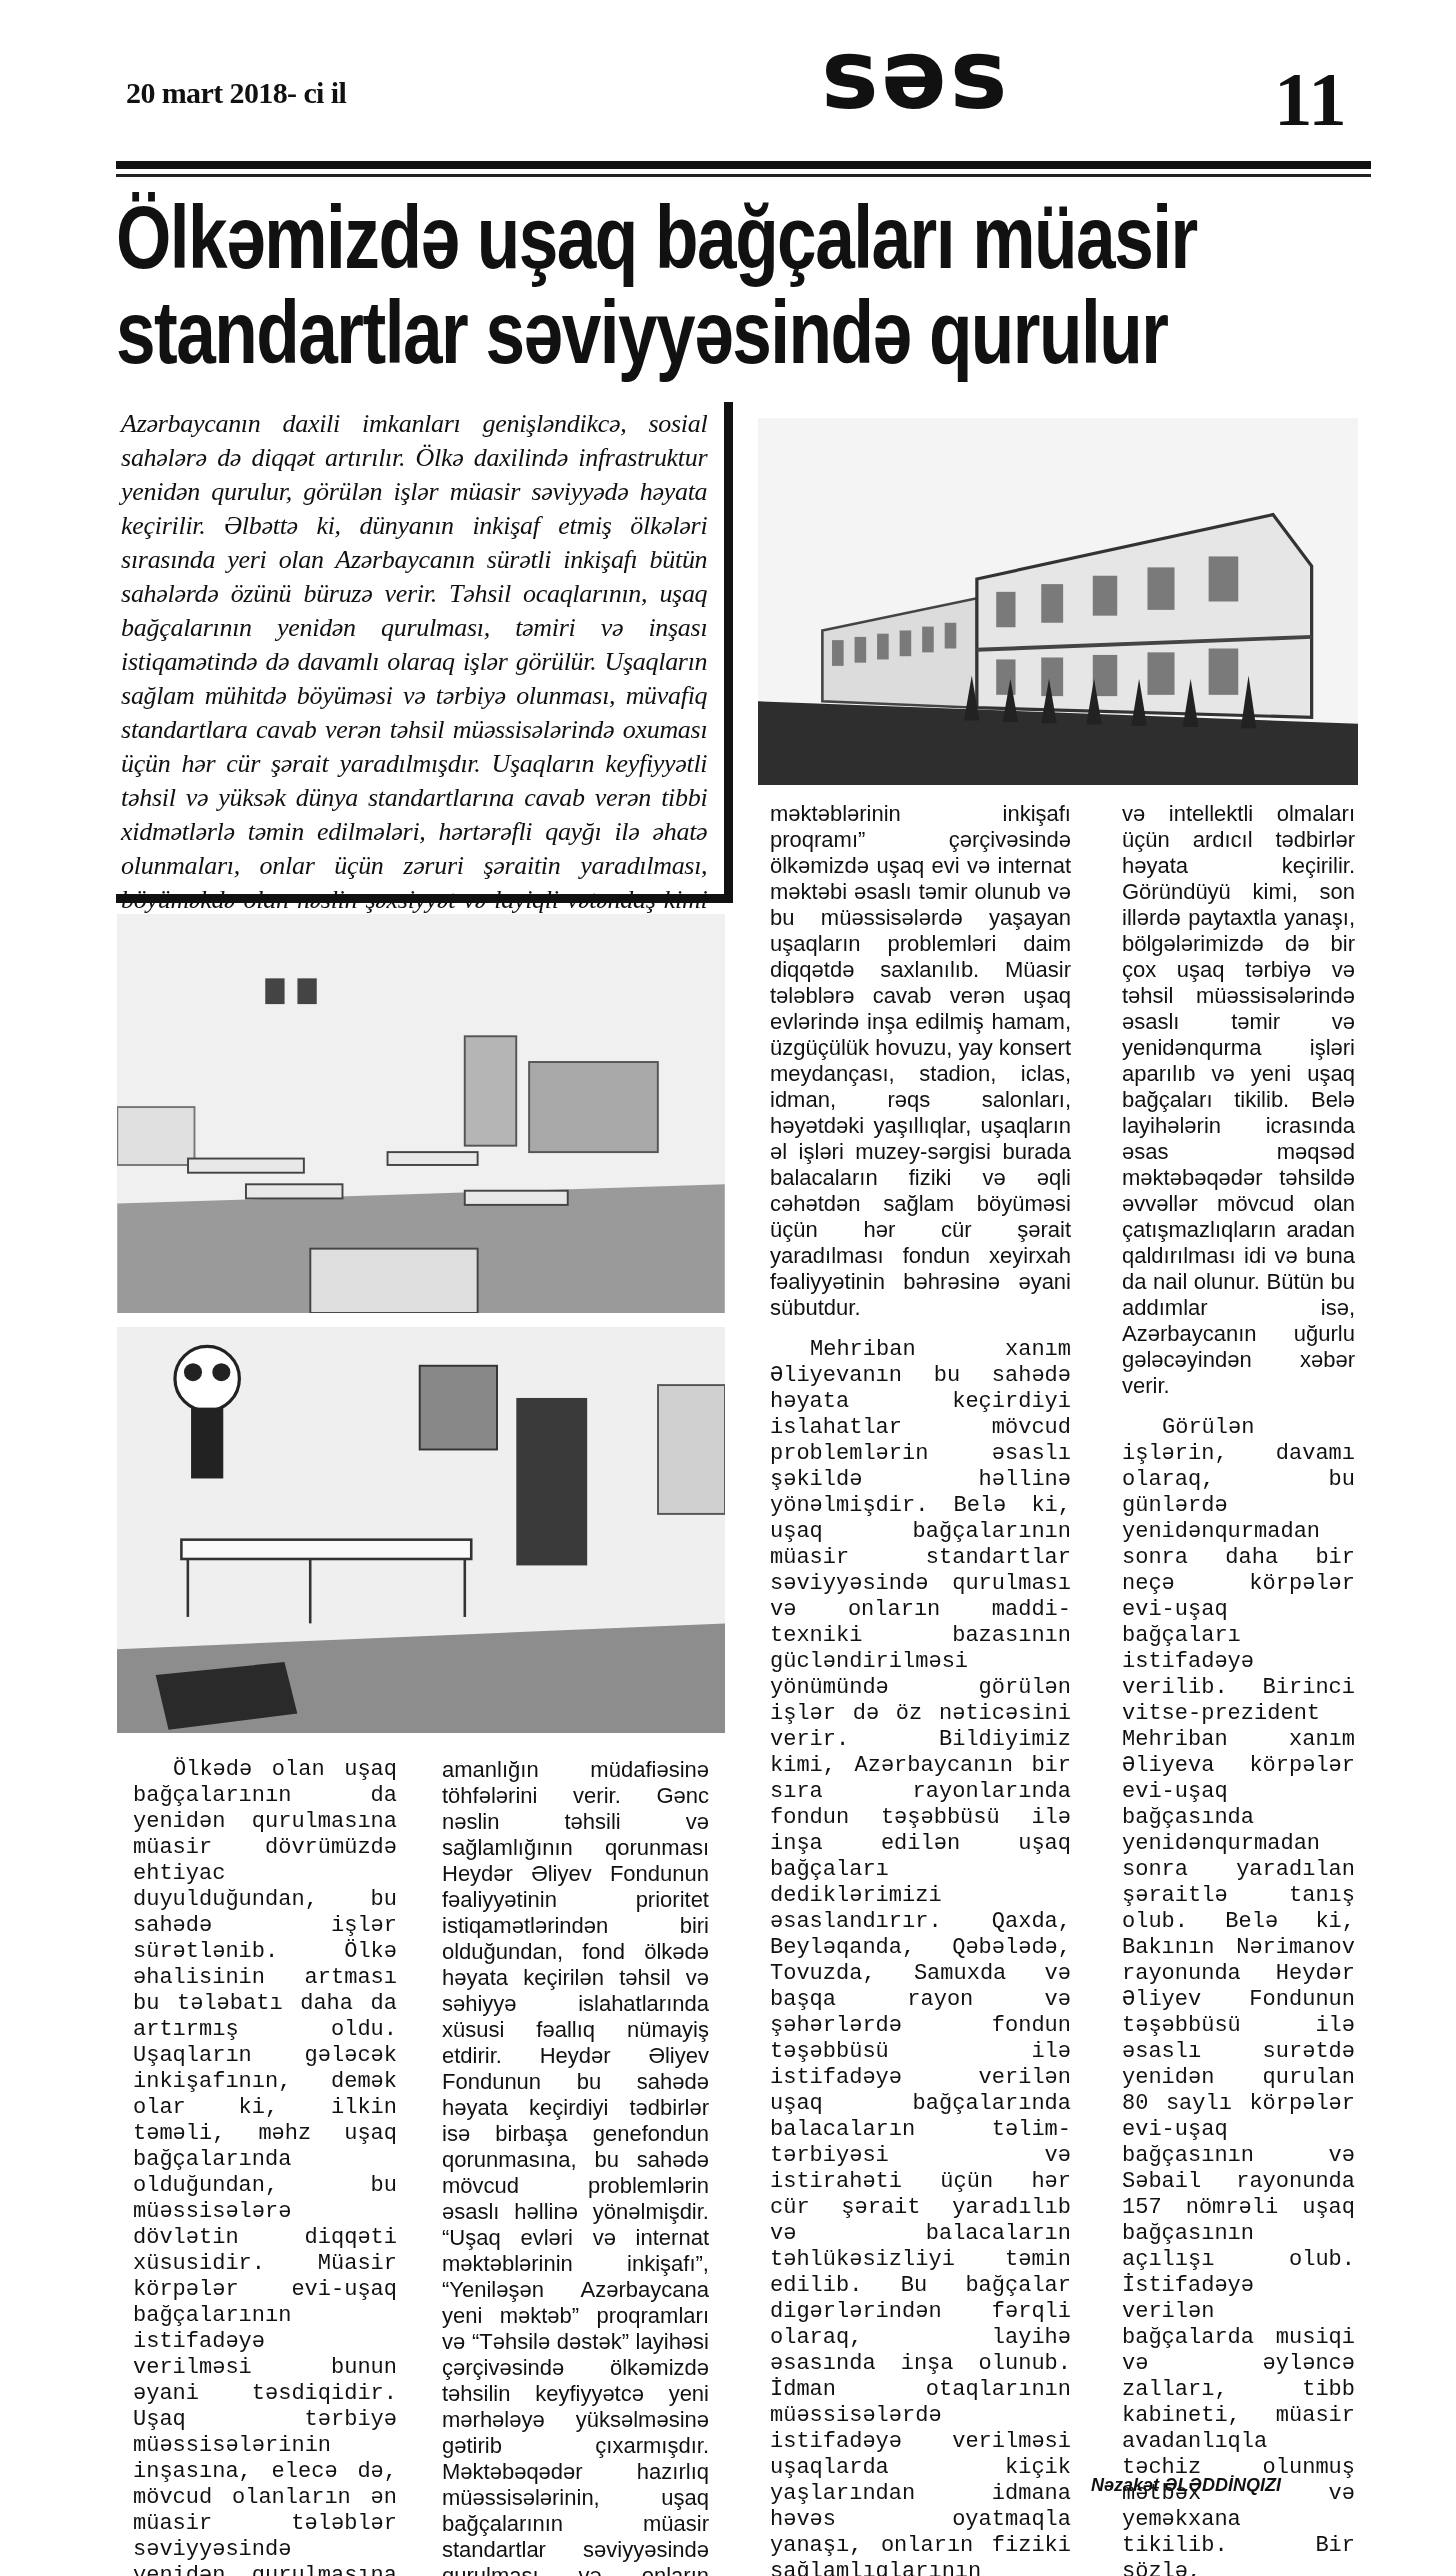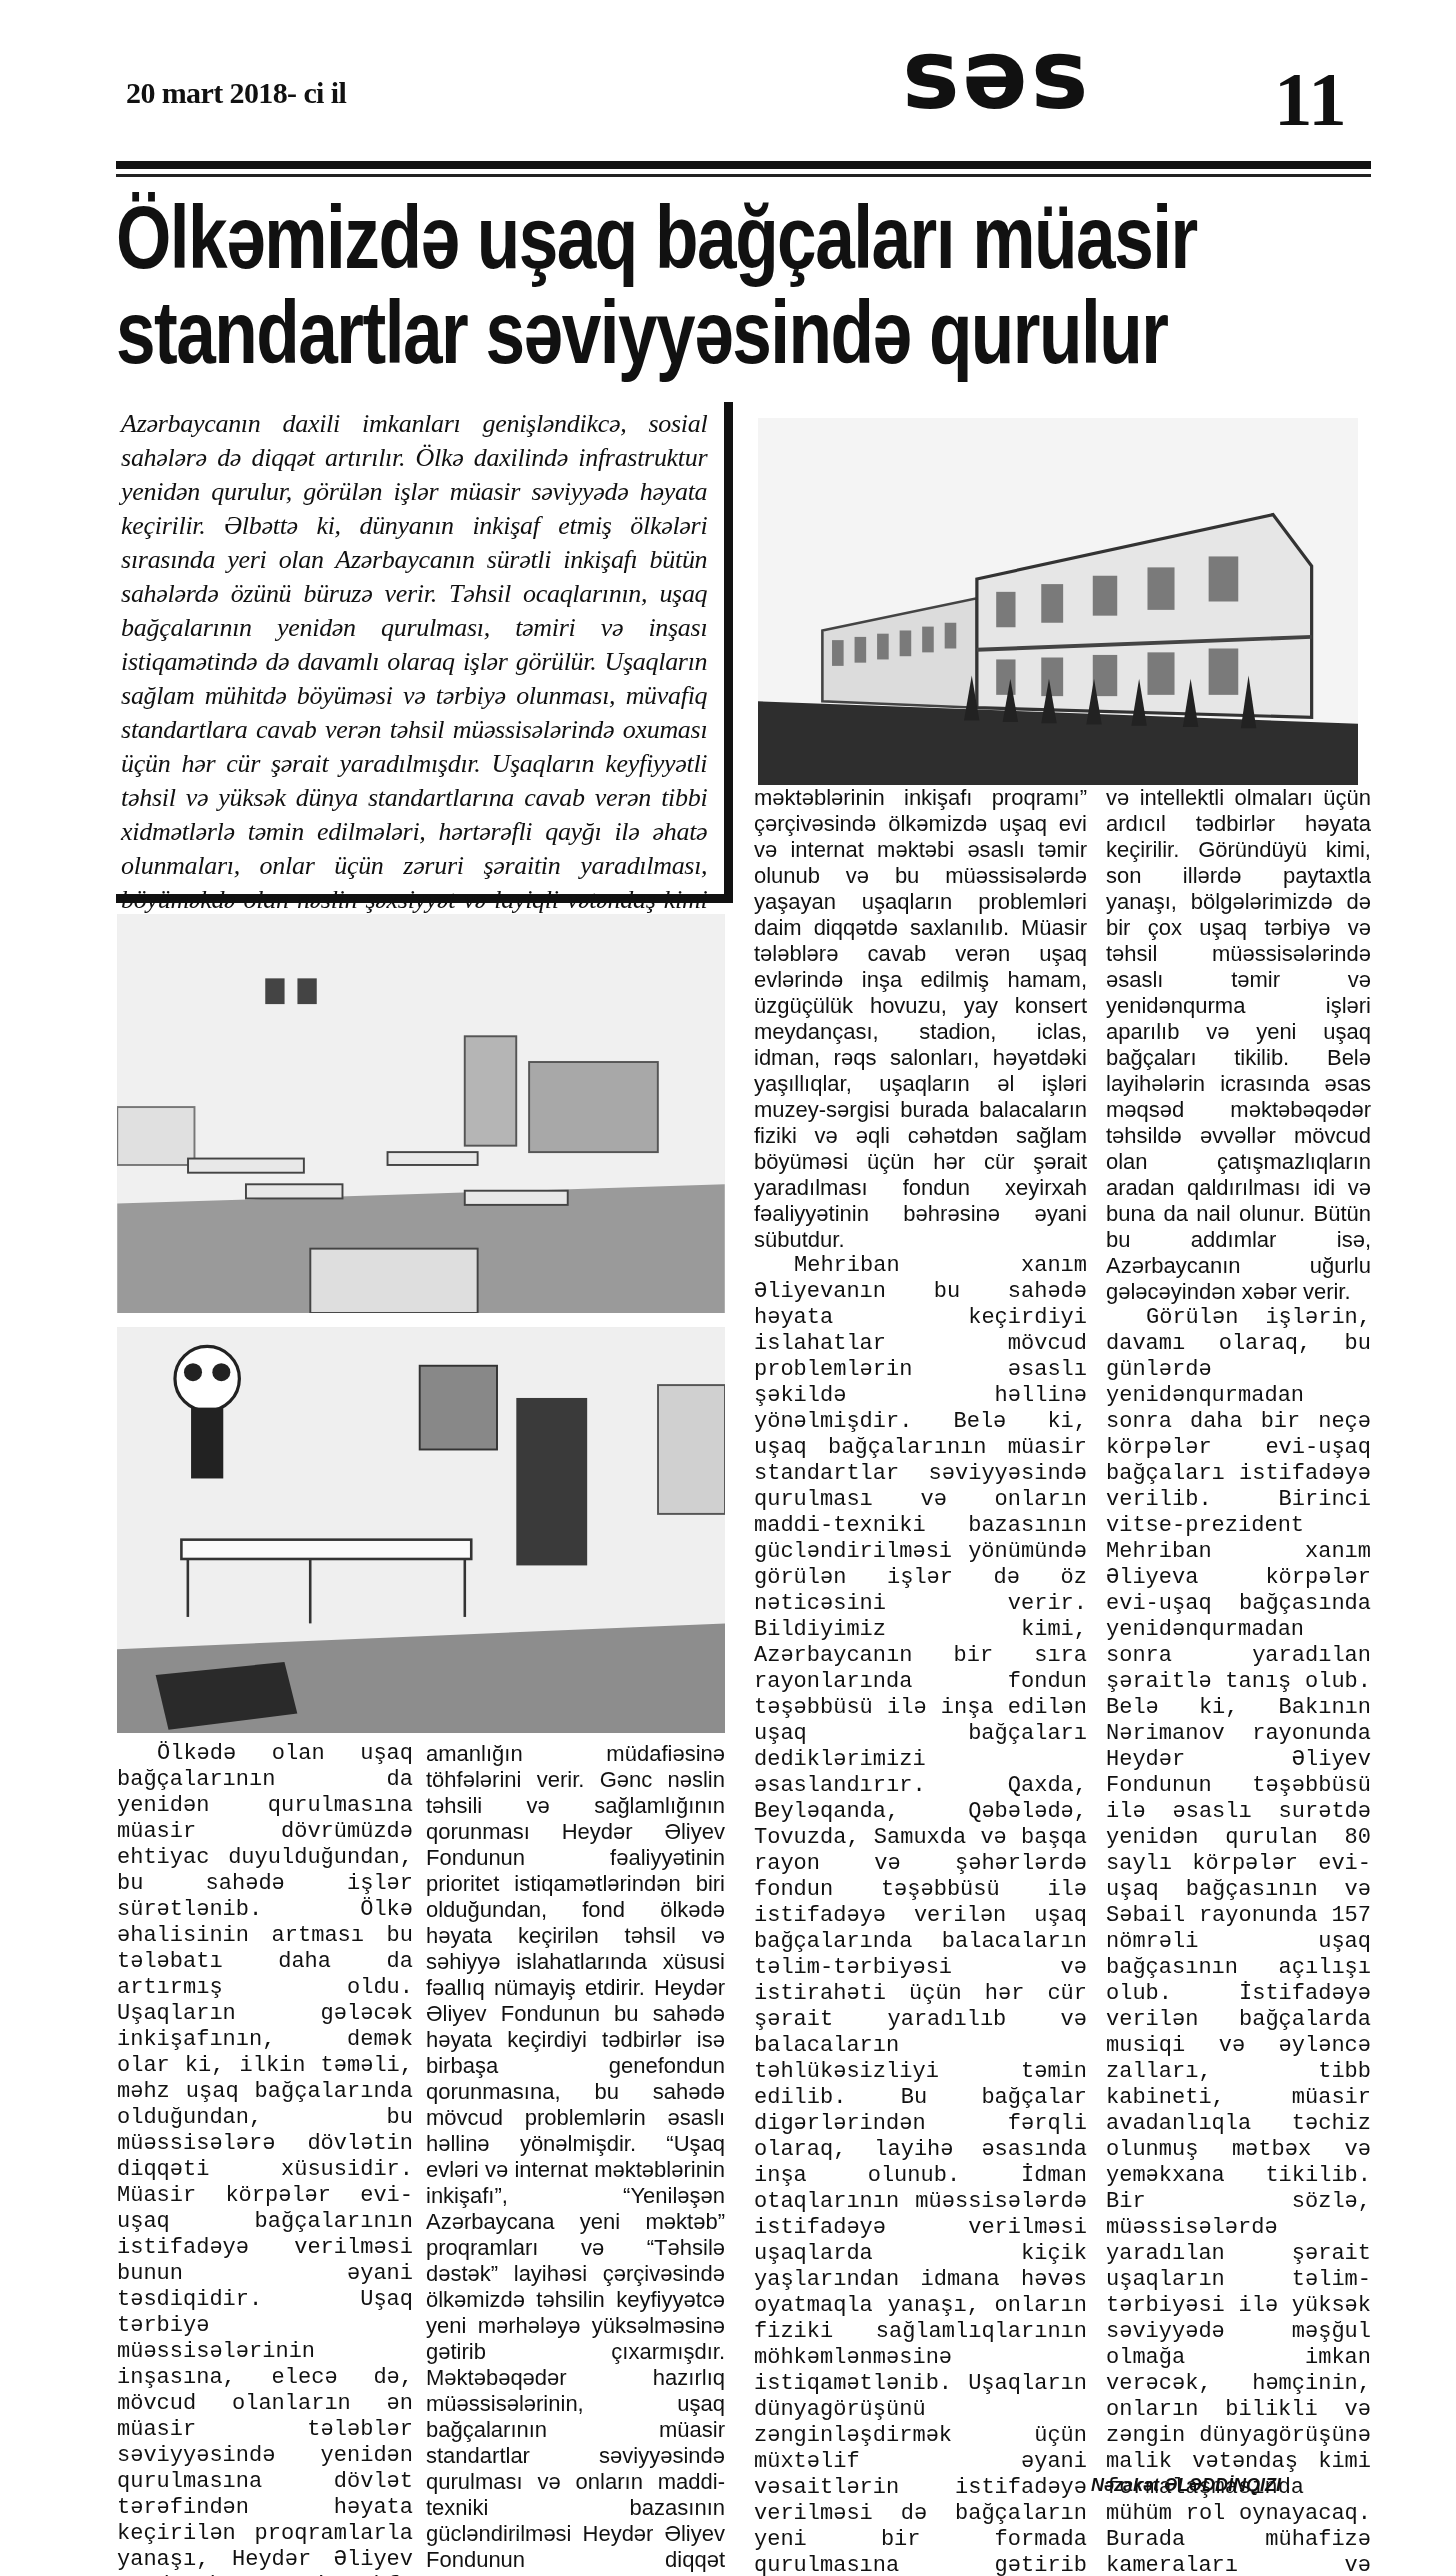--- a/index.html
+++ b/index.html
@@ -1,28 +1,28 @@
 <!DOCTYPE html>
 <html style="font-size:10.3px"><head>
 <meta charset="utf-8">
 <style>
   html, body { margin: 0; padding: 0; background: #ffffff; }
   body { width: 1456px; height: 2576px; position: relative; overflow: hidden; color: #111; }
   .abs { position: absolute; }
   .date { left: 126px; top: 76px; font-family: "Liberation Serif", serif; font-weight: bold; font-size: 30px; letter-spacing: -0.6px; }
-  .mast { left: 821px; top: 26px; width: 270px; text-align: right; font-family: "DejaVu Sans", sans-serif; font-weight: bold; font-size: 97px; line-height: 97px; letter-spacing: 2.6px; }
+  .mast { left: 821px; top: 26px; width: 270px; text-align: left; font-family: "DejaVu Sans", sans-serif; font-weight: bold; font-size: 97px; line-height: 97px; letter-spacing: 2.6px; }
   .pageno { left: 1274px; top: 61px; font-family: "Liberation Serif", serif; font-size: 77px; line-height: 77px; font-weight: bold; }
   .rule-thick { left: 116px; top: 161px; width: 1255px; height: 7.7px; background: #111; }
   .rule-thin { left: 116px; top: 174px; width: 1255px; height: 3.2px; background: #222; }
   .headline { left: 116px; top: 190px; width: 1255px; font-family: "Liberation Sans", sans-serif; font-weight: bold; font-size: 89px; line-height: 95px; letter-spacing: -1.9px; transform: scaleX(0.8); transform-origin: left top; white-space: nowrap; }
   .headline div { width: 1571px; }
   .lead { left: 116px; top: 402px; width: 608px; height: 492px; border-right: 9px solid #111; border-bottom: 9px solid #111; box-sizing: content-box; }
   .lead p { margin: 0; padding: 5.1px 16.7px 0 5.1px; font-family: "Liberation Serif", serif; font-style: italic; font-size: 26px; line-height: 34px; text-align: justify; letter-spacing: -0.3px; }
   .col { font-family: "Liberation Sans", sans-serif; font-size: 22px; line-height: 26px; text-align: justify; hyphens: manual; }
-  .col p { margin: 0; text-indent: 0; }
+  .col p { margin: 16px; text-indent: 0; }
   .col p.ind { text-indent: 40px; font-family: Liberation Mono, monospace; }
   .photo { overflow: hidden; background: #d9d9d9; }
   .byline { left: 1091px; top: 2475px; font-family: "Liberation Sans", sans-serif; font-style: italic; font-weight: bold; font-size: 18px; }
 </style>
 </head>
 <body>
 
 <div class="abs date">20 mart 2018- ci il</div>
 <div class="abs mast">səs</div>
 <div class="abs pageno">11</div>

